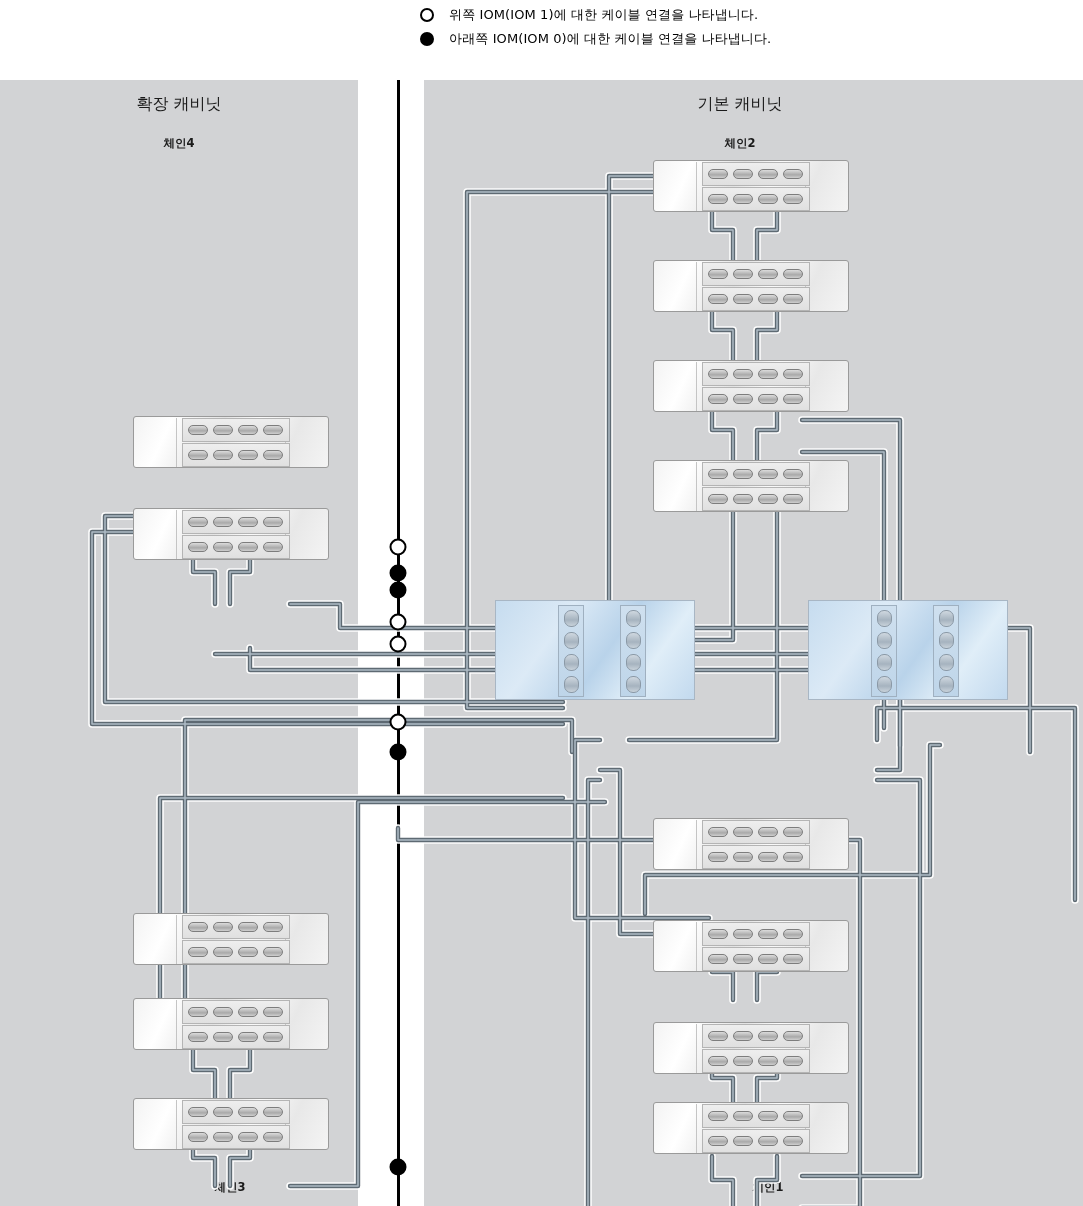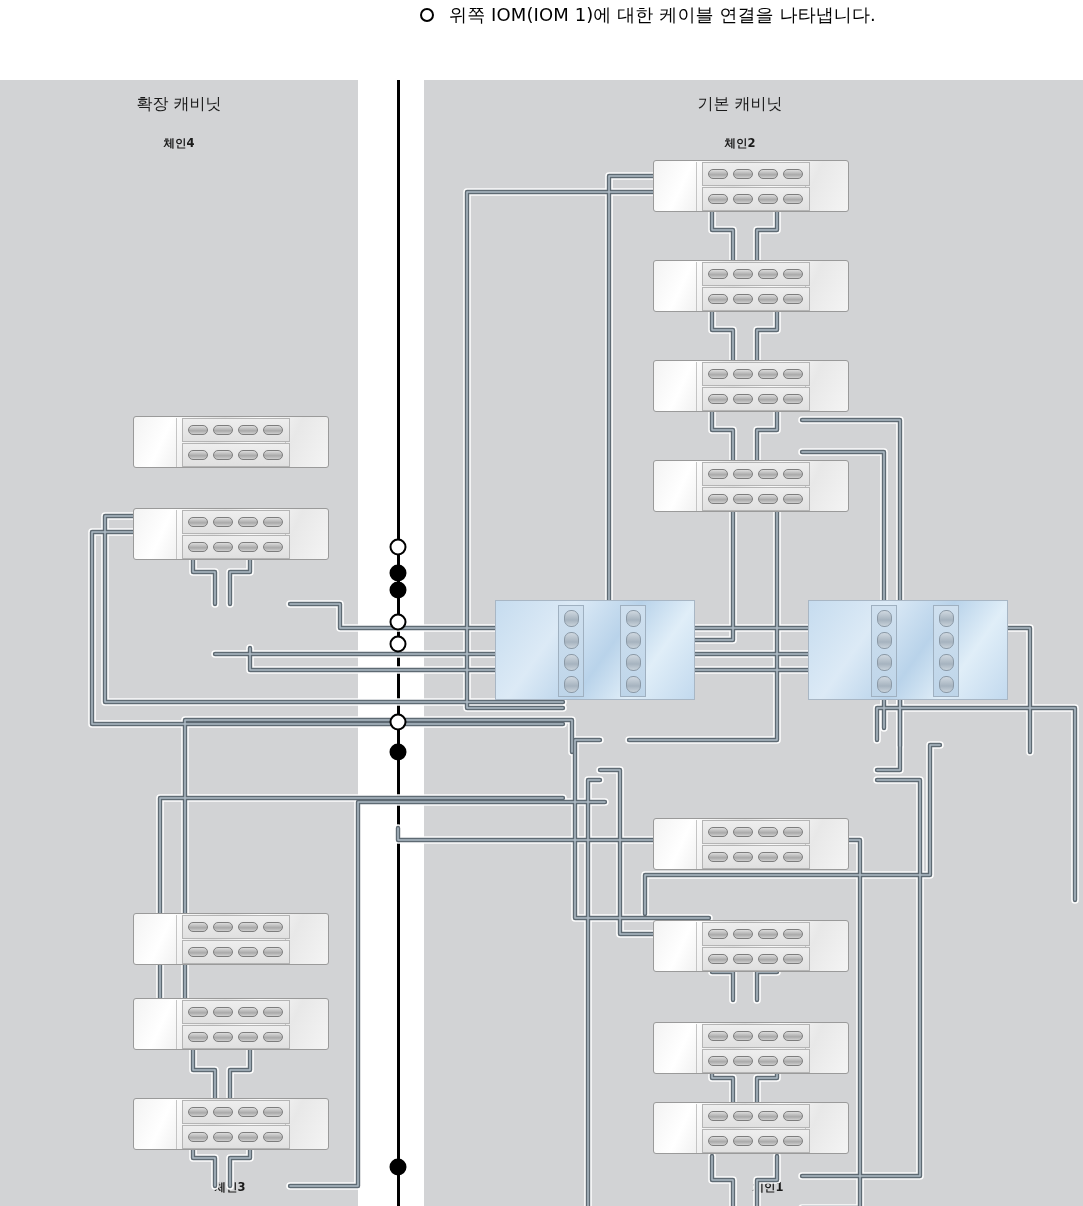--- a/index.html
+++ b/index.html
@@ -8,21 +8,21 @@
 
   
   #legend{position:absolute;left:420px;top:2px;width:640px;height:48px;}
   .leg-row{position:absolute;left:0;height:24px;line-height:24px;white-space:nowrap;}
   .leg-row.r0{top:0px;}
   .leg-row.r1{top:24px;}
   .leg-mark{display:inline-block;width:14px;height:14px;border-radius:50%;
             vertical-align:middle;margin-right:10px;box-sizing:border-box;}
   .leg-mark.open{background:#ffffff;border:2.5px solid #000000;}
   .leg-mark.filled{background:#000000;border:2.5px solid #000000;}
-  .leg-text{display:inline-block;vertical-align:middle;font-size:18px;color:#000;
+  .leg-text{display:inline-block;vertical-align:middle;font-size:13px;color:#000;
             letter-spacing:.1px;}
 
   
   #canvas{position:absolute;left:0;top:80px;width:1083px;height:1206px;}
   .cabinet{position:absolute;top:0;height:1126px;background:#d2d3d5;}
   #cab-left{left:0;width:358px;}
   #cab-right{left:424px;width:659px;}
 
   .divider{position:absolute;left:397px;top:0;width:2.5px;height:1126px;background:#000;}
 
@@ -77,20 +77,24 @@
   .marker.open{background:#ffffff;border:2.6px solid #000;}
   .marker.filled{background:#000;border:2.6px solid #000;}
 </style>
 </head>
 <body>
 
 <div id="legend">
   <div class="leg-row r0">
     <span class="leg-mark open"></span>
     <span class="leg-text">위쪽 IOM(IOM 1)에 대한 케이블 연결을 나타냅니다.</span>
+  </div>
+  <div class="leg-row r1">
+    <span class="leg-mark filled"></span>
+    <span class="leg-text">아래쪽 IOM(IOM 0)에 대한 케이블 연결을 나타냅니다.</span>
   </div>
 </div>
 
 <div id="canvas">
 
   <div class="cabinet" id="cab-left"></div>
   <div class="cabinet" id="cab-right"></div>
   <div class="divider"></div>
 
   <div class="cab-title" style="left:79px;top:14px;width:200px;">확장 캐비닛</div>

